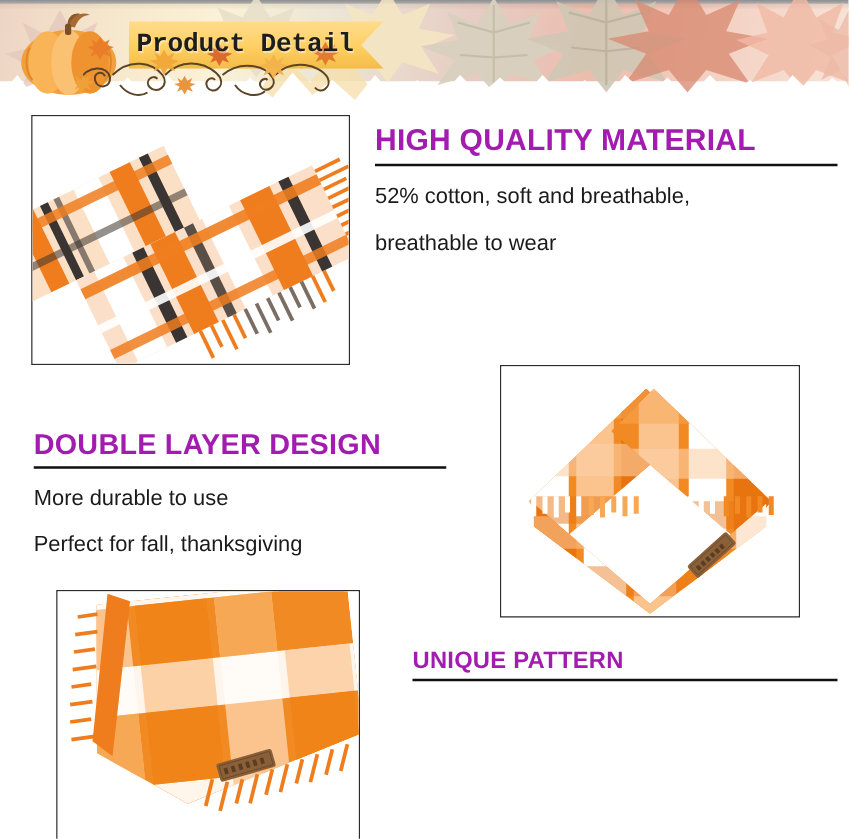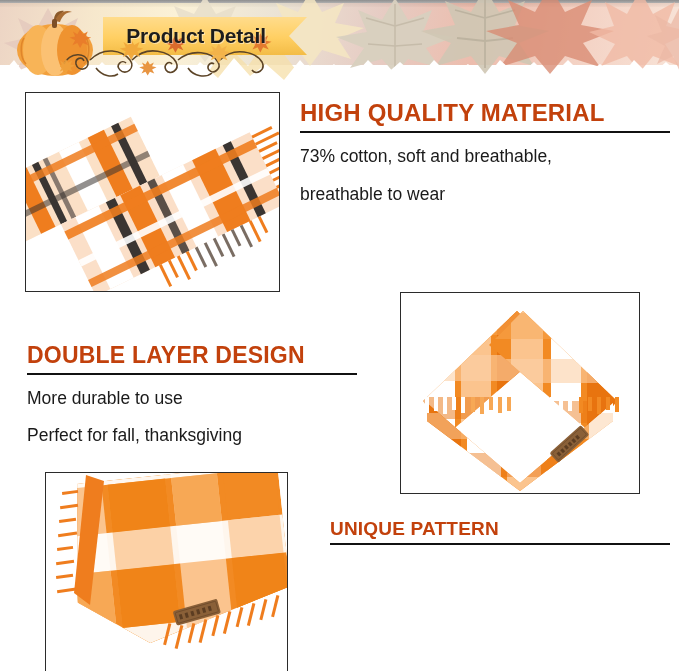--- a/index.html
+++ b/index.html
@@ -53,21 +53,21 @@
   .banner-bottom {
     position: absolute;
     left: 0; bottom: 0;
     width: 679px; height: 42px;
   }
 
   
   .ribbon {
     position: absolute;
     left: 103px; top: 17px;
-    width: 204px; height: 38px;
+    width: 204px; height: 38px; font-family: Liberation Mono, monospace;
   }
   .ribbon-title {
     position: absolute;
     left: 0; top: 0;
     width: 186px; height: 38px;
     display: flex; align-items: center; justify-content: center;
     font-size: 21px;
     font-weight: bold;
     letter-spacing: -0.2px;
     color: #1d1d1d;
@@ -94,21 +94,21 @@
   
   .block { position: absolute; }
   .block-1 { left: 300px; top: 100px; width: 370px; }
   .block-2 { left: 27px;  top: 315px; width: 330px; margin-top: 28px; }
   .block-3 { left: 330px; top: 518px; width: 340px; }
 
   .sec-heading {
     font-size: 24px;
     font-weight: bold;
     letter-spacing: 0.2px;
-    color: #c2410c;
+    color: #a21caf;
     line-height: 1.12;
     white-space: nowrap;
   }
   .sec-rule {
     margin-top: 4px;
     height: 2px;
     background: #111111;
     width: 100%;
   }
   .sec-lines { margin-top: 14px; }
@@ -472,21 +472,21 @@
         <rect x="163" y="137" width="3" height="5"></rect>
       </g>
     </g>
   </svg>
 </div>
 
 <div class="block block-1">
   <div class="sec-heading">HIGH QUALITY MATERIAL</div>
   <div class="sec-rule"></div>
   <div class="sec-lines">
-    <div class="sec-line">73% cotton, soft and breathable,</div>
+    <div class="sec-line">52% cotton, soft and breathable,</div>
     <div class="sec-line">breathable to wear</div>
   </div>
 </div>
 
 <div class="block block-2">
   <div class="sec-heading">DOUBLE LAYER DESIGN</div>
   <div class="sec-rule"></div>
   <div class="sec-lines">
     <div class="sec-line">More durable to use</div>
     <div class="sec-line">Perfect for fall, thanksgiving</div>

